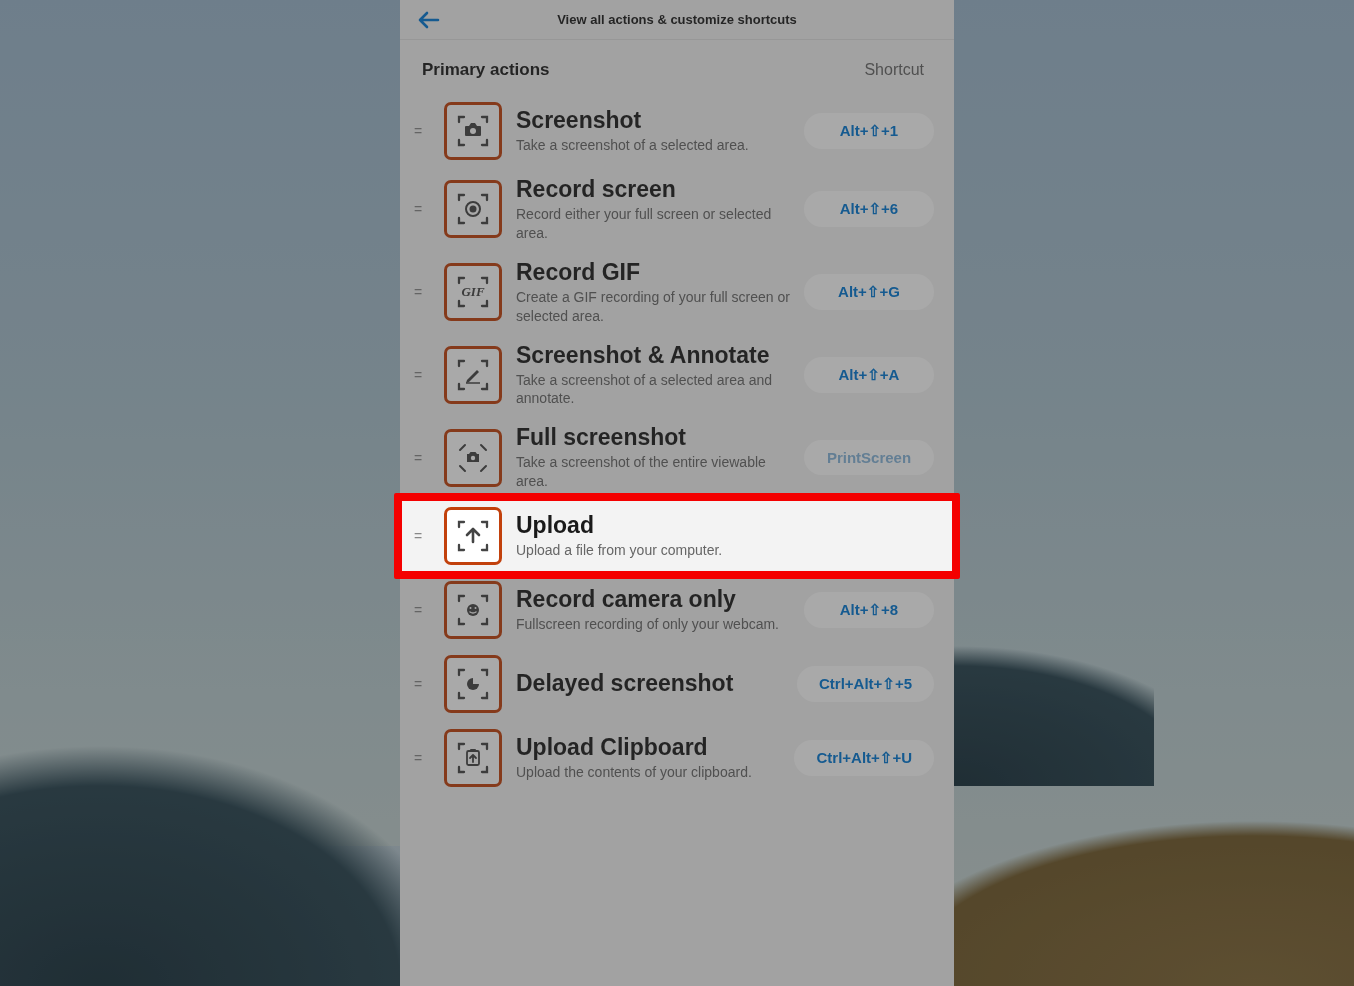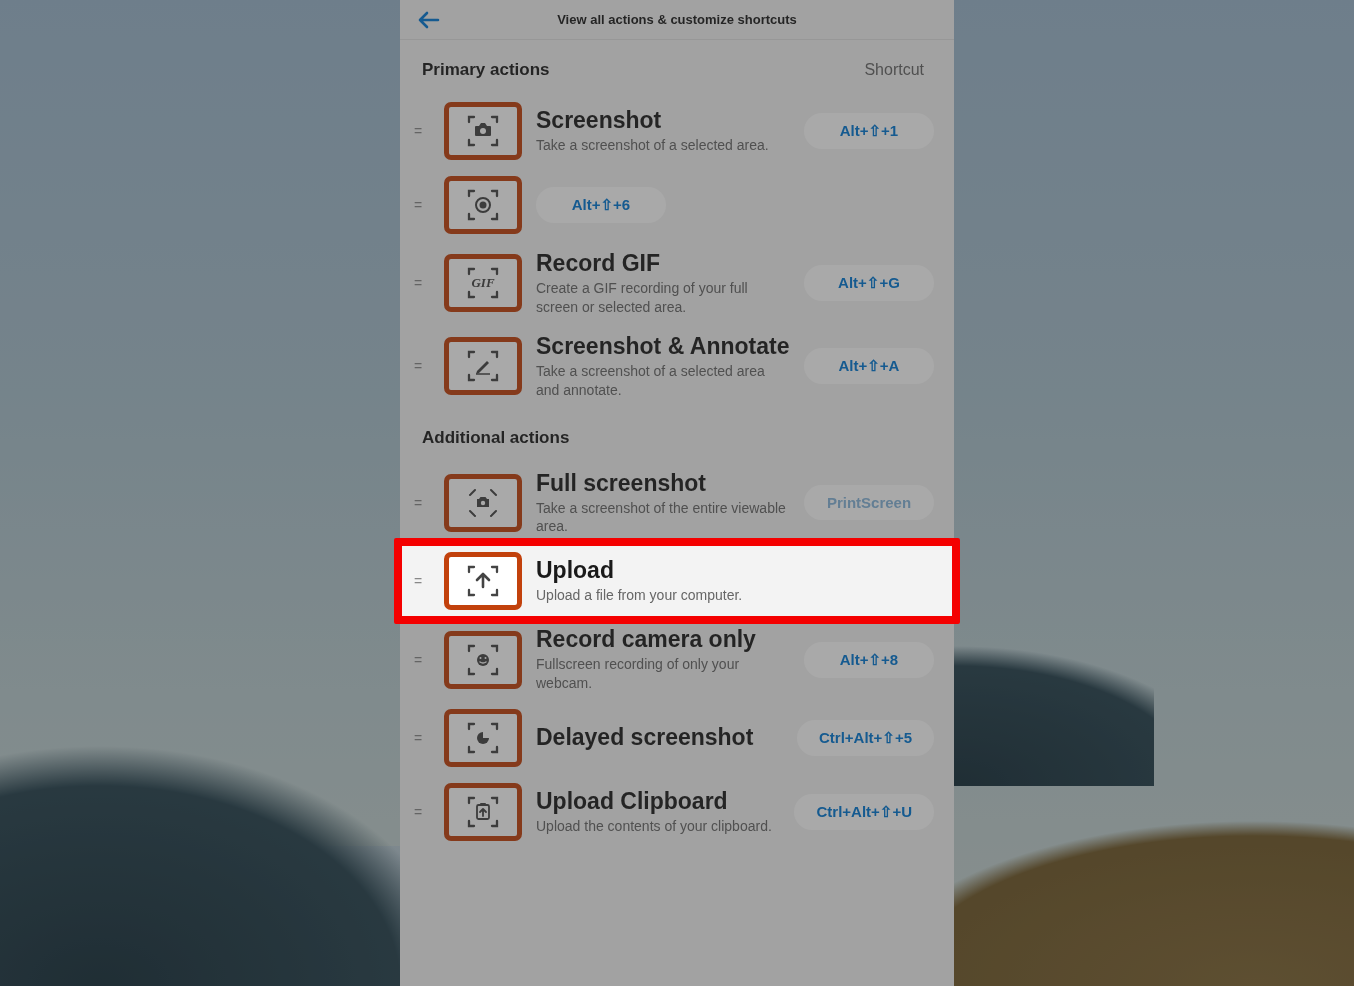--- a/index.html
+++ b/index.html
@@ -115,24 +115,24 @@
   position: relative;
 }
 .drag-handle {
   color: #888;
   font-size: 14px;
   width: 24px;
   text-align: center;
   cursor: grab;
 }
 .icon-box {
-  width: 78px;
+  width: 58px;
   height: 58px;
   background: #ffffff;
-  border: 5px solid #c2410c;
+  border: 3px solid #c2410c;
   border-radius: 7px;
   display: flex;
   align-items: center;
   justify-content: center;
   flex-shrink: 0;
 }
 .action-text {
   flex: 1;
   min-width: 0;
 }
@@ -230,20 +230,24 @@
     <span class="drag-handle">=</span>
     <div class="icon-box">
       <svg width="38" height="38" viewBox="0 0 38 38">
           <g stroke="#444" stroke-width="2.3" fill="none" stroke-linecap="round">
             <path d="M5 10 V5 H10 M28 5 H33 V10 M33 28 V33 H28 M10 33 H5 V28"></path>
           </g>
           <circle cx="19" cy="19" r="7" stroke="#444" stroke-width="2" fill="none"></circle>
           <circle cx="19" cy="19" r="3.5" fill="#444"></circle>
         </svg>
     </div>
+    <div class="action-text">
+      <div class="action-title">Record screen</div>
+      <div class="action-desc">Record either your full screen or selected area.</div>
+    </div>
     <div class="shortcut-pill">Alt+⇧+6</div>
   </div>
 
   <div class="action-row">
     <span class="drag-handle">=</span>
     <div class="icon-box">
       <svg width="38" height="38" viewBox="0 0 38 38">
           <g stroke="#444" stroke-width="2.3" fill="none" stroke-linecap="round">
             <path d="M5 10 V5 H10 M28 5 H33 V10 M33 28 V33 H28 M10 33 H5 V28"></path>
           </g>
@@ -268,23 +272,20 @@
           <path d="M12 27 L26 27" stroke="#444" stroke-width="1.5"></path>
         </svg>
     </div>
     <div class="action-text">
       <div class="action-title">Screenshot &amp; Annotate</div>
       <div class="action-desc">Take a screenshot of a selected area and annotate.</div>
     </div>
     <div class="shortcut-pill">Alt+⇧+A</div>
   </div>
 
-  <div class="section-header">
-    <div class="section-title">Additional actions</div>
-  </div>
 
   <div class="action-row">
     <span class="drag-handle">=</span>
     <div class="icon-box">
       <svg width="38" height="38" viewBox="0 0 38 38">
           <g stroke="#444" stroke-width="2" fill="none" stroke-linecap="round">
             <path d="M6 11 L10 7 M11 6 L7 10 M32 11 L28 7 M27 6 L31 10 M6 27 L10 31 M11 32 L7 28 M32 27 L28 31 M27 32 L31 28"></path>
           </g>
           <g fill="#444">
             <path d="M15 15 l1.5 -2 h5 l1.5 2 h2 v8 h-12 v-8 z"></path>

